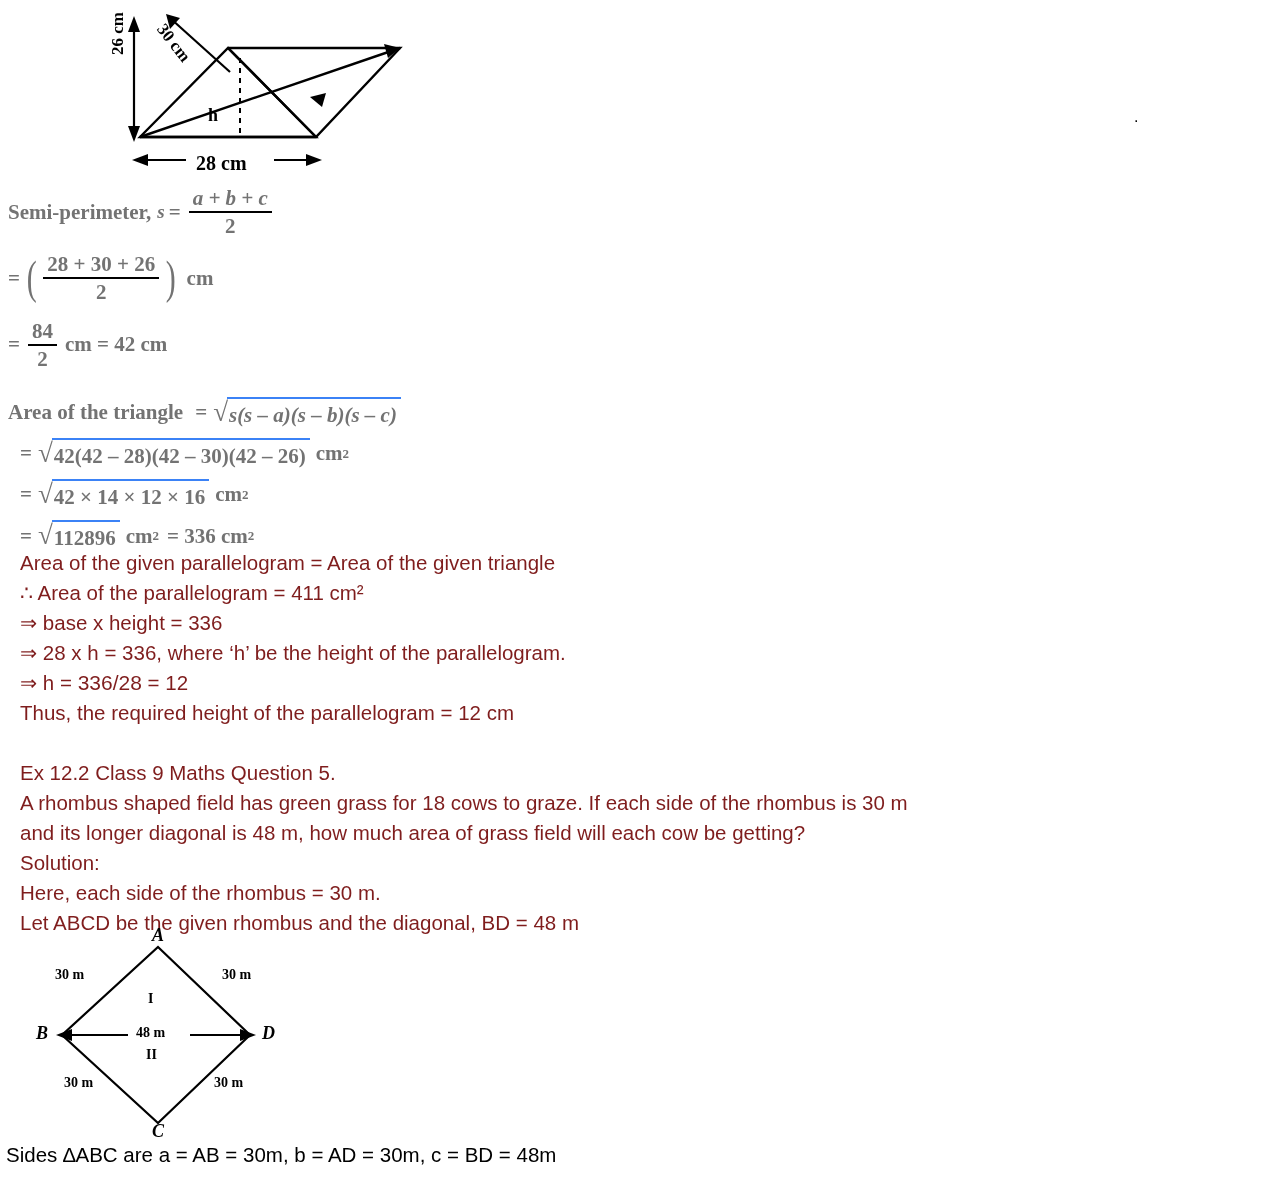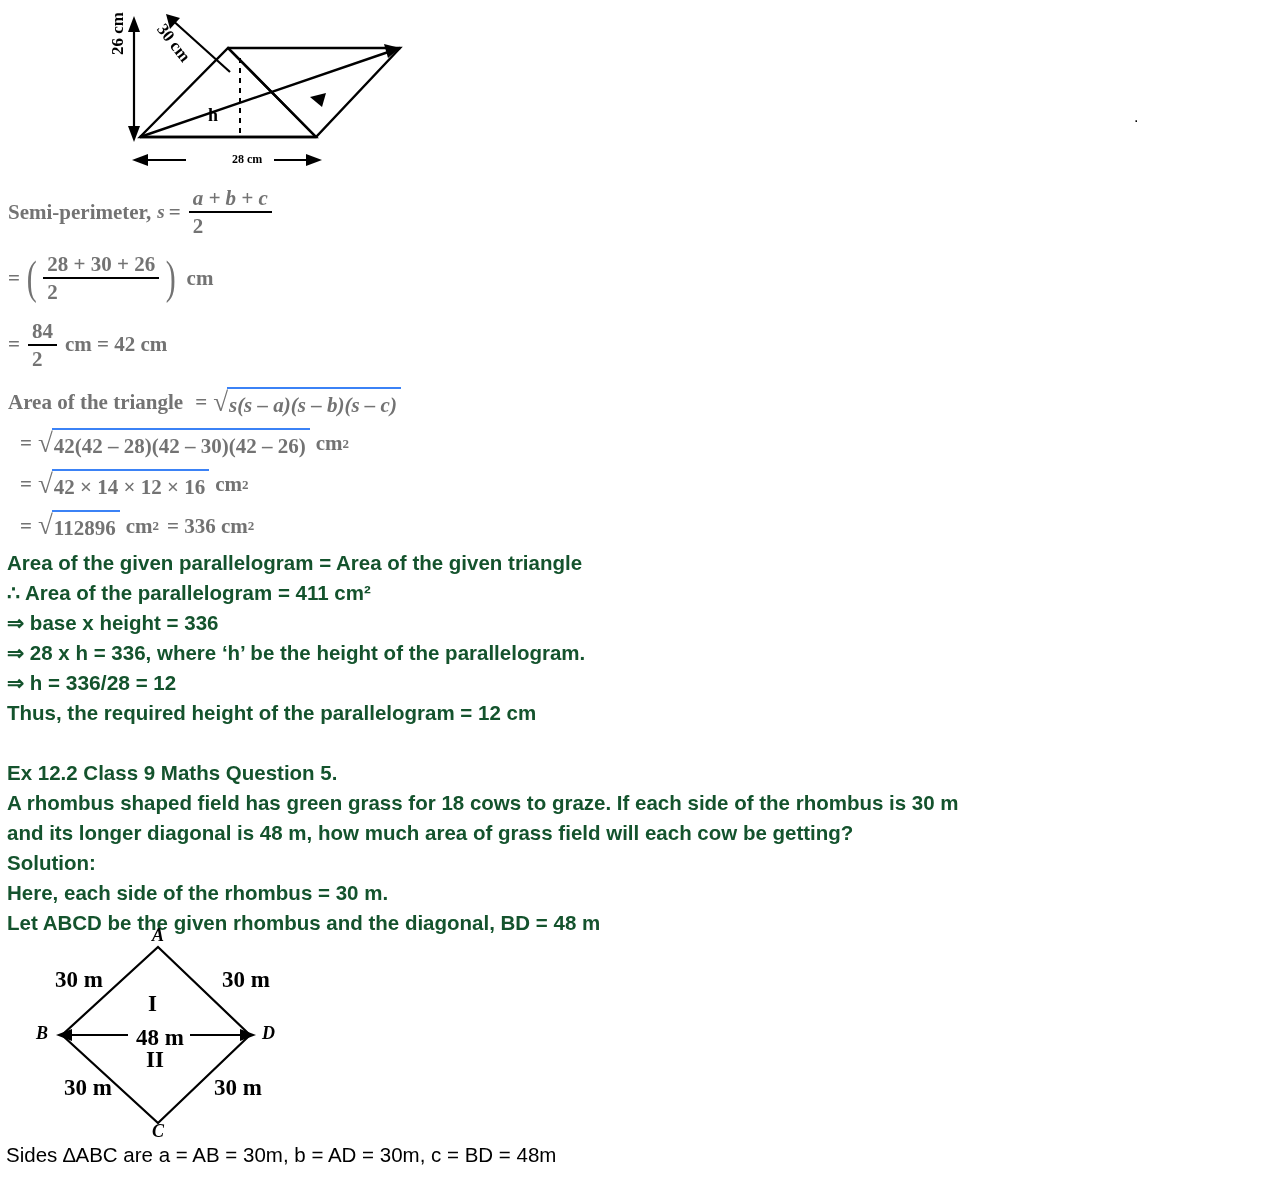--- a/index.html
+++ b/index.html
@@ -58,23 +58,22 @@
     font-family: "Liberation Serif", serif;
     font-weight: bold;
     font-size: 18px;
   }
   .fig1 .lbl28 {
     position: absolute;
     left: 196px;
     top: 152px;
     font-family: "Liberation Serif", serif;
     font-weight: bold;
-    font-size: 12px;
-    white-space: nowrap;
-    margin-left: 36px;
+    font-size: 20px;
+    white-space: nowrap;
   }
 
   
   .mathblock {
     position: absolute;
     left: 8px;
     top: 186px;
     width: 760px;
     font-family: "Liberation Serif", serif;
     font-weight: bold;
@@ -85,21 +84,21 @@
     display: flex;
     align-items: center;
     margin-bottom: 6px;
     white-space: nowrap;
   }
   .mrow .lead { margin-right: 6px; }
   .ital { font-style: italic; }
   .frac {
     display: inline-flex;
     flex-direction: column;
-    align-items: flex-start;
+    align-items: center;
     vertical-align: middle;
     margin: 0 4px;
   }
   .frac .num {
     padding: 0 4px 1px 4px;
     border-bottom: 2px solid #000;
     line-height: 1.15;
   }
   .frac .den {
     padding: 1px 4px 0 4px;
@@ -126,46 +125,45 @@
   .radical .body {
     border-top: 2px solid #3b82f6;
     padding: 4px 4px 0 2px;
     line-height: 1.2;
   }
   sup.exp { font-size: 13px; vertical-align: super; }
 
   
   .textblock {
     position: absolute;
-    left: 7px;
+    left: 20px;
     top: 548px;
     width: 1240px;
     font-family: "Liberation Sans", sans-serif;
     font-size: 20.5px;
     line-height: 30px;
-    color: #14532d;
-    font-weight: bold;
+    color: #7f1d1d;
   }
   .textblock p { margin: 0; }
   .gap { height: 30px; }
   .small-frac { font-size: 21px; }
 
   
   .fig2 {
     position: absolute;
     left: 0px;
     top: 925px;
     width: 340px;
     height: 215px;
   }
   .fig2 span {
     position: absolute;
     font-family: "Liberation Serif", serif;
     font-weight: bold;
-    font-size: 23px;
+    font-size: 14px;
     white-space: nowrap;
   }
   .fig2 .vertex { font-style: italic; font-size: 18px; }
 
   .lastline {
     position: absolute;
     left: 6px;
     top: 1143px;
     font-family: "Liberation Sans", sans-serif;
     font-size: 20.5px;
@@ -246,21 +244,21 @@
 
     <div class="mrow" style="margin-top:14px;">
       <span style="margin-right:4px;">=</span>
       <span class="frac">
         <span class="num">84</span>
         <span class="den">2</span>
       </span>
       <span style="margin-left:4px;">cm = 42 cm</span>
     </div>
 
-    <div class="mrow" style="margin-top:16px;">
+    <div class="mrow" style="margin-top:26px;">
       <span class="lead">Area of the triangle</span>
       <span style="margin:0 6px;">=</span>
       <span class="radical">
         <span class="sign">√</span>
         <span class="body ital">s(s – a)(s – b)(s – c)</span>
       </span>
     </div>
 
     <div class="mrow" style="margin-top:10px;">
       <span style="margin:0 6px 0 12px;">=</span>

